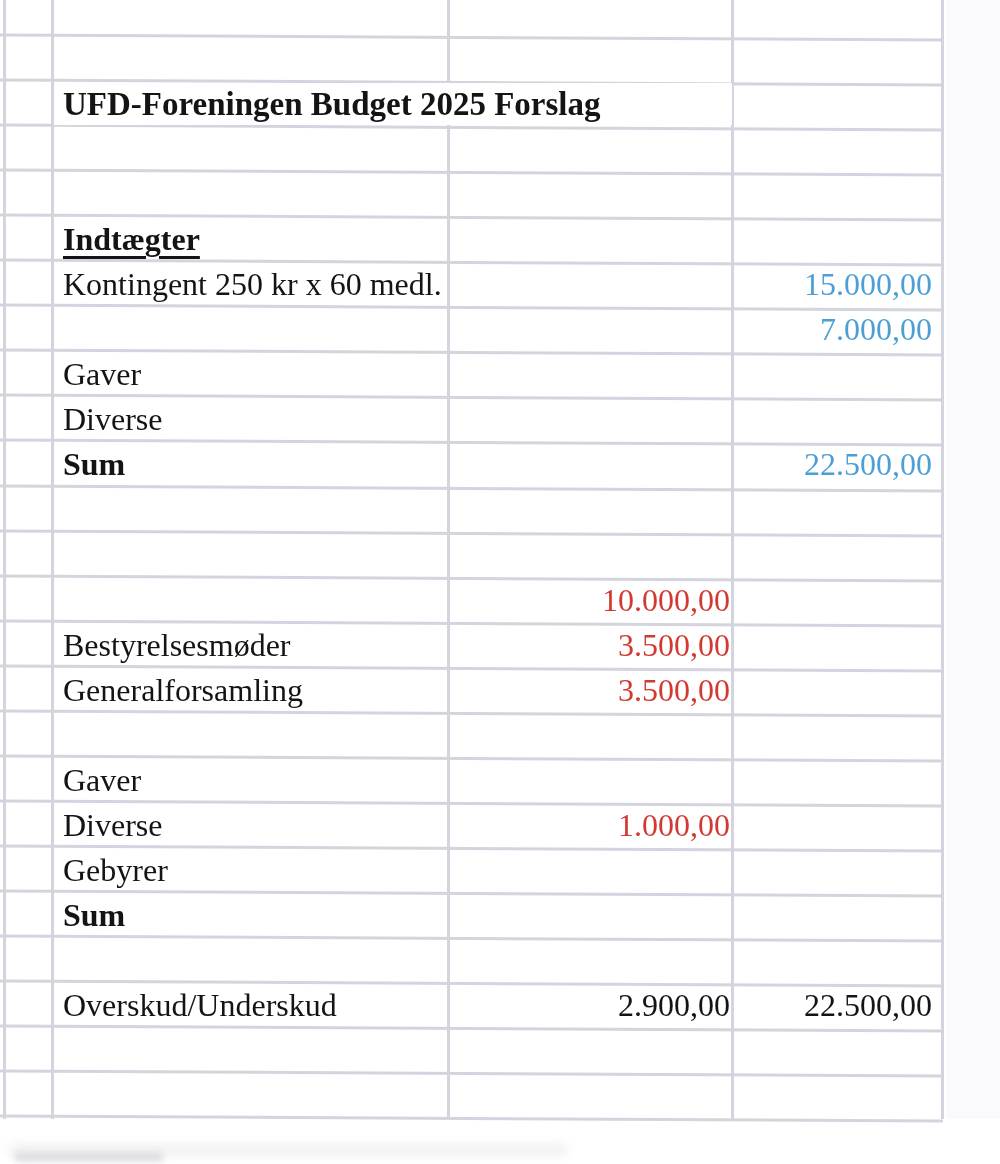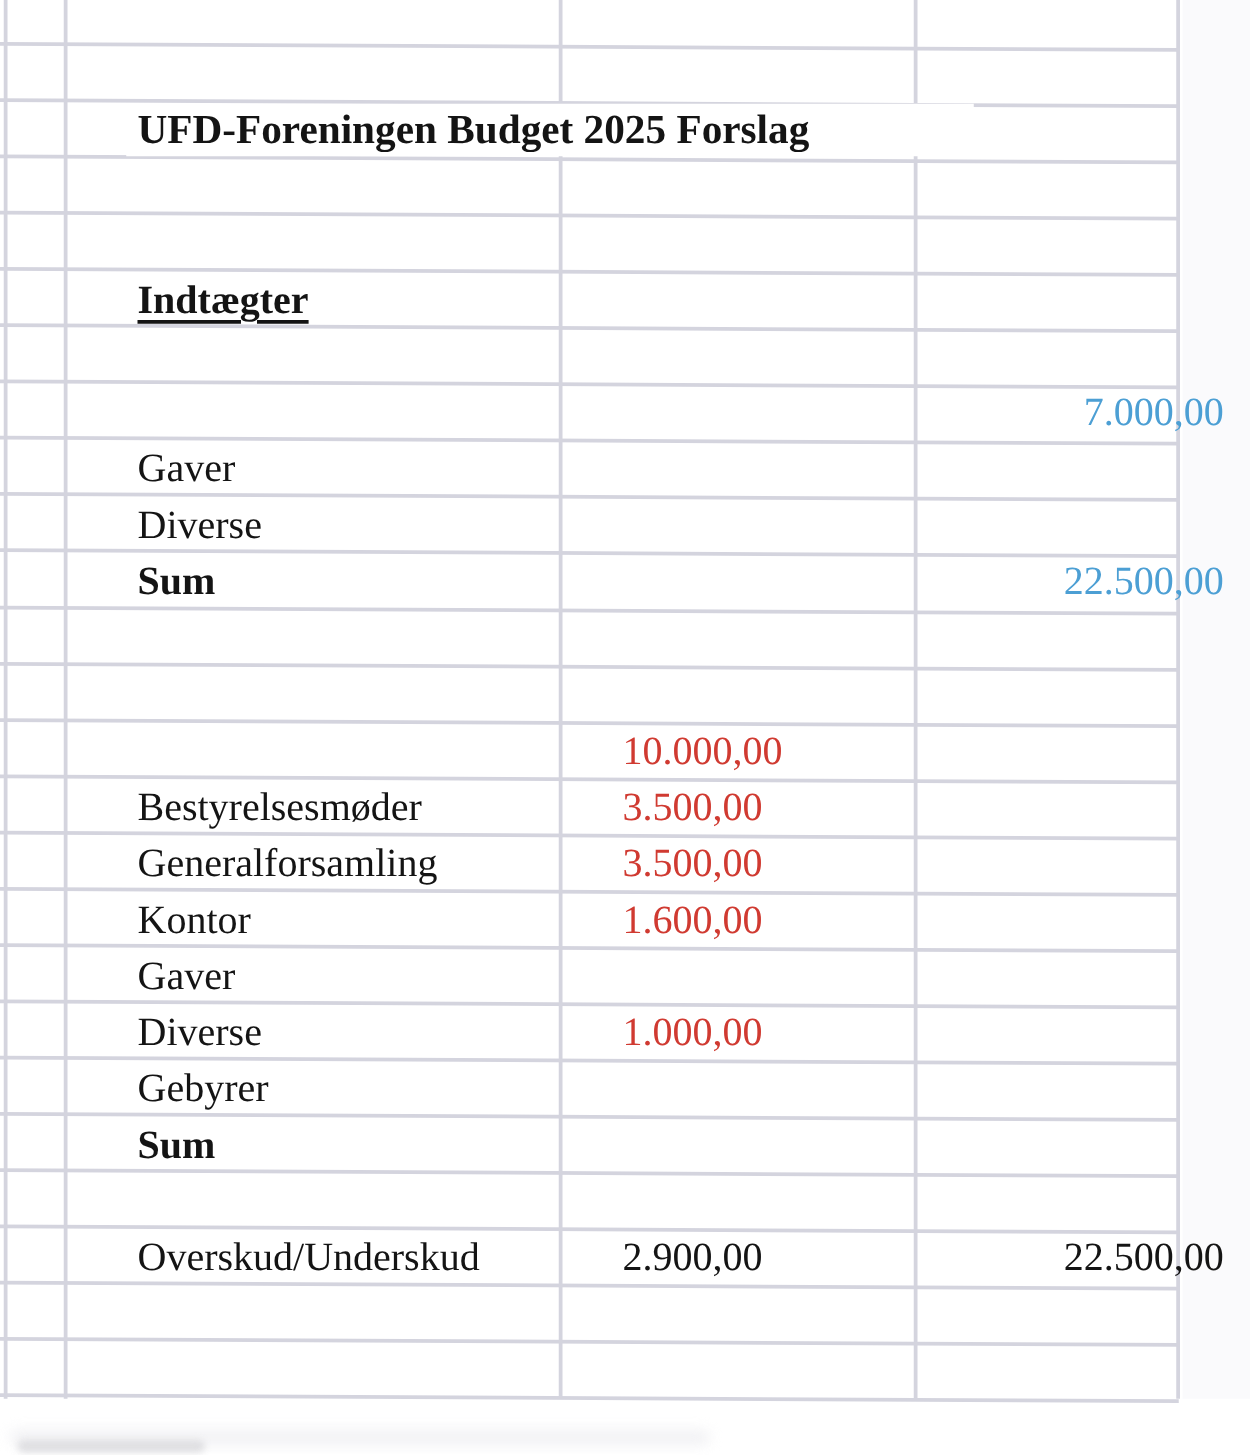--- a/index.html
+++ b/index.html
@@ -11,25 +11,25 @@
   .hlines{position:absolute;left:0;top:0;width:943px;height:1164px;
           transform:skewY(0.3deg);transform-origin:50% 50%;pointer-events:none;}
   .hline{position:absolute;left:0;width:943px;height:3px;background:var(--grid,#d4d4de);}
   .vlines{position:absolute;left:0;top:0;width:1000px;height:1164px;pointer-events:none;}
   .vline{position:absolute;top:0;width:3px;height:1119px;background:var(--grid,#d4d4de);}
   
   .right-band{position:absolute;left:946px;top:0;width:54px;height:1119px;
               background:rgba(243,243,248,.45);}
   
   .rows-layer{position:absolute;left:0;top:0;width:1000px;height:1164px;}
-  .row{position:absolute;left:0;width:943px;height:42px;margin-left:47px;}
+  .row{position:absolute;left:0;width:943px;height:42px;}
   .cell{position:absolute;top:0;height:42px;display:flex;align-items:center;
         font-size:32px;line-height:42px;white-space:pre;}
   .cell-a{left:54px;width:392px;padding-left:9px;box-sizing:border-box;}
-  .cell-b{left:451px;width:280px;padding-right:11px;box-sizing:border-box;font-family:Liberation Serif, serif;}
+  .cell-b{left:451px;width:280px;justify-content:flex-end;padding-right:1px;box-sizing:border-box;font-family:Liberation Serif, serif;}
   .cell-c{left:734px;width:207px;justify-content:flex-end;padding-right:9px;box-sizing:border-box;}
   .cell-title{left:54px;width:678px;padding-left:9px;box-sizing:border-box;background:#ffffff;
               font-weight:bold;font-size:33px;}
   .style-header .cell-a{font-weight:bold;text-decoration:underline;
               text-decoration-thickness:3px;text-underline-offset:6px;}
   .style-bold .cell-a{font-weight:bold;}
   .amt-income{color:var(--income,#4c9fd4);}
   .amt-expense{color:var(--expense,#d03a31);}
   
   .smudge-wide{position:absolute;left:8px;top:1144px;width:560px;height:12px;
@@ -93,20 +93,25 @@
       <div class="row" style="top: 173.15px;">
         <div class="cell cell-a"><span></span></div>
         <div class="cell cell-b"><span></span></div>
         <div class="cell cell-c"><span></span></div>
       </div>
       <div class="row style-header" style="top: 218.2px;">
         <div class="cell cell-a"><span>Indtægter</span></div>
         <div class="cell cell-b"><span></span></div>
         <div class="cell cell-c"><span></span></div>
       </div>
+      <div class="row" style="top: 263.25px;">
+        <div class="cell cell-a"><span>Kontingent 250 kr x 60 medl.</span></div>
+        <div class="cell cell-b"><span></span></div>
+        <div class="cell cell-c amt-income"><span>15.000,00</span></div>
+      </div>
       <div class="row" style="top: 308.3px;">
         <div class="cell cell-b"><span></span></div>
         <div class="cell cell-c amt-income"><span>7.000,00</span></div>
       </div>
       <div class="row" style="top: 353.35px;">
         <div class="cell cell-a"><span>Gaver</span></div>
         <div class="cell cell-b"><span></span></div>
       </div>
       <div class="row" style="top: 398.4px;">
         <div class="cell cell-a"><span>Diverse</span></div>
@@ -128,25 +133,20 @@
         <div class="cell cell-c"><span></span></div>
       </div>
       <div class="row" style="top: 623.65px;">
         <div class="cell cell-a"><span>Bestyrelsesmøder</span></div>
         <div class="cell cell-b amt-expense"><span>3.500,00</span></div>
         <div class="cell cell-c"><span></span></div>
       </div>
       <div class="row" style="top: 668.7px;">
         <div class="cell cell-a"><span>Generalforsamling</span></div>
         <div class="cell cell-b amt-expense"><span>3.500,00</span></div>
-        <div class="cell cell-c"><span></span></div>
-      </div>
-      <div class="row" style="top: 713.75px;">
-        <div class="cell cell-a"><span>Kontor</span></div>
-        <div class="cell cell-b amt-expense"><span>1.600,00</span></div>
         <div class="cell cell-c"><span></span></div>
       </div>
       <div class="row" style="top: 758.8px;">
         <div class="cell cell-a"><span>Gaver</span></div>
         <div class="cell cell-b"><span></span></div>
         <div class="cell cell-c"><span></span></div>
       </div>
       <div class="row" style="top: 803.85px;">
         <div class="cell cell-a"><span>Diverse</span></div>
         <div class="cell cell-b amt-expense"><span>1.000,00</span></div>

